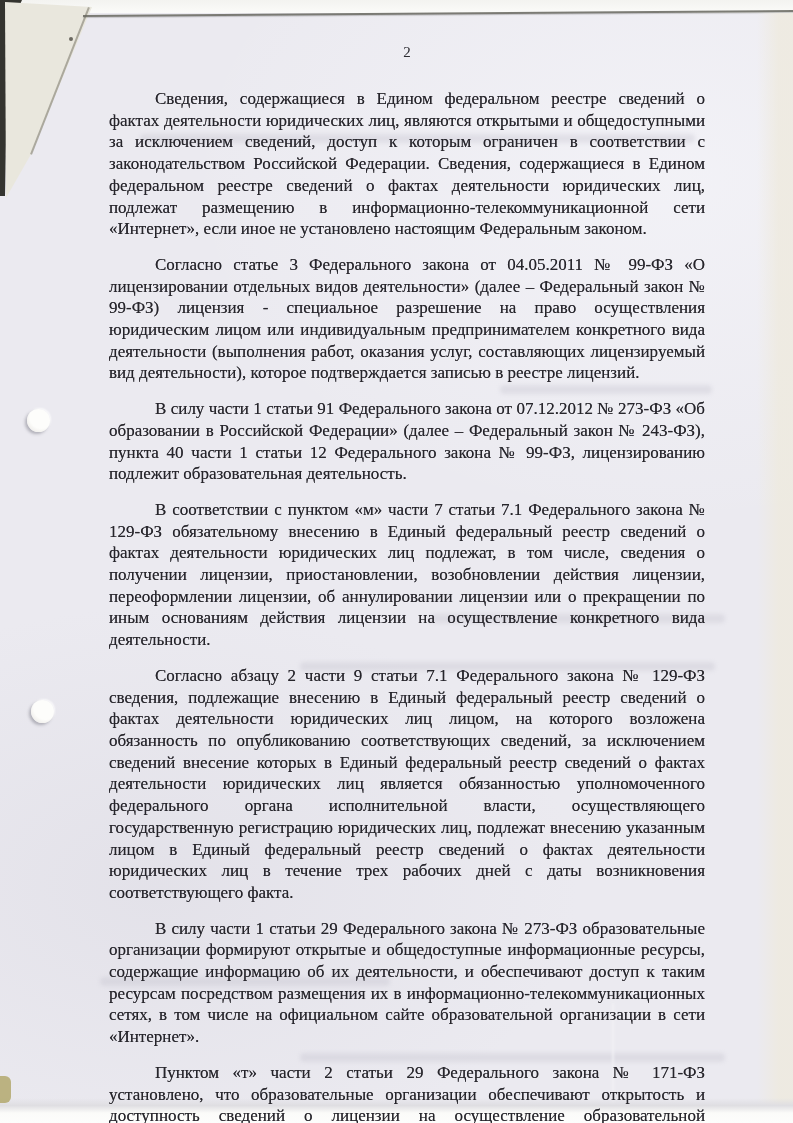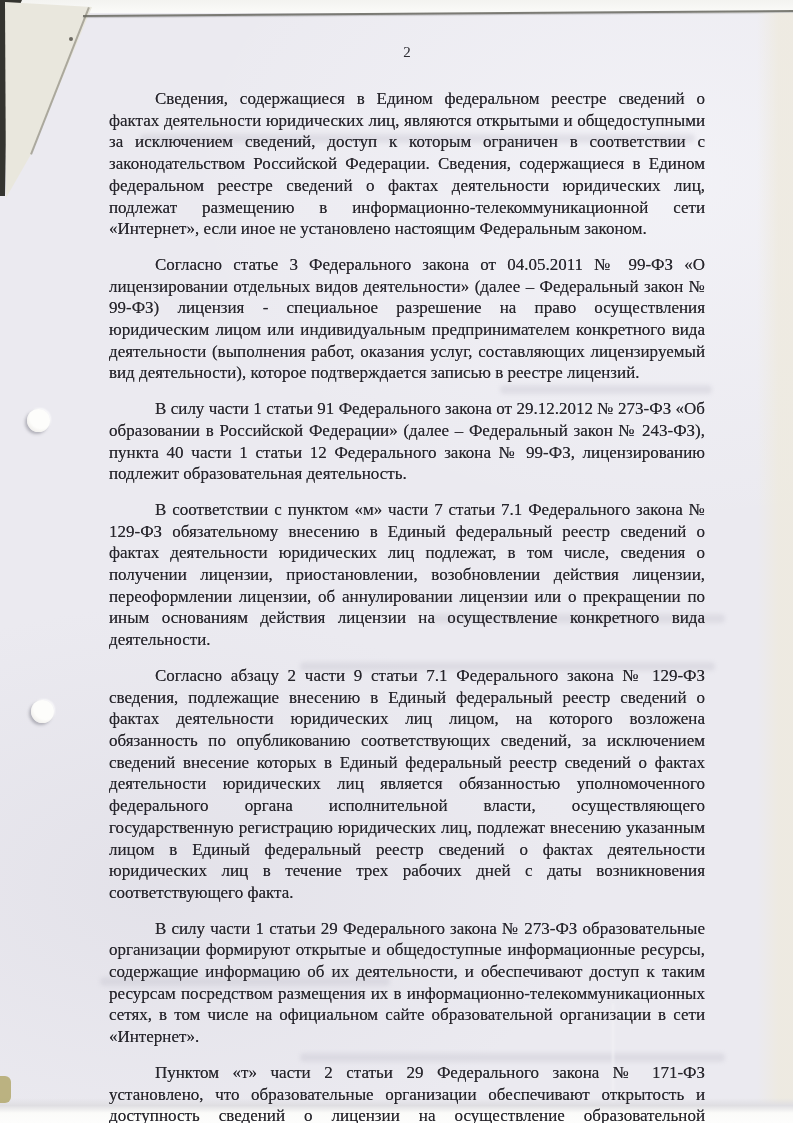--- a/index.html
+++ b/index.html
@@ -127,20 +127,20 @@
   <div class="stain"></div>
 
   <div class="hole h1"></div>
   <div class="hole h2"></div>
 
   <div class="page-number">2</div>
 
   <div class="body-text">
     <p>Сведения, содержащиеся в Едином федеральном реестре сведений о фактах деятельности юридических лиц, являются открытыми и общедоступными за исключением сведений, доступ к которым ограничен в соответствии с законодательством Российской Федерации. Сведения, содержащиеся в Едином федеральном реестре сведений о фактах деятельности юридических лиц, подлежат размещению в информационно-телекоммуникационной сети «Интернет», если иное не установлено настоящим Федеральным законом.</p>
     <p>Согласно статье 3 Федерального закона от 04.05.2011 № 99-ФЗ «О лицензировании отдельных видов деятельности» (далее – Федеральный закон № 99-ФЗ) лицензия - специальное разрешение на право осуществления юридическим лицом или индивидуальным предпринимателем конкретного вида деятельности (выполнения работ, оказания услуг, составляющих лицензируемый вид деятельности), которое подтверждается записью в реестре  лицензий.</p>
-    <p>В силу части 1 статьи 91 Федерального закона от 29.12.2012 № 273-ФЗ «Об образовании в Российской Федерации» (далее – Федеральный закон № 243-ФЗ), пункта 40 части 1 статьи 12 Федерального закона № 99-ФЗ, лицензированию подлежит образовательная деятельность.</p>
+    <p>В силу части 1 статьи 91 Федерального закона от 07.12.2012 № 273-ФЗ «Об образовании в Российской Федерации» (далее – Федеральный закон № 243-ФЗ), пункта 40 части 1 статьи 12 Федерального закона № 99-ФЗ, лицензированию подлежит образовательная деятельность.</p>
     <p>В соответствии с пунктом «м» части 7 статьи 7.1 Федерального закона № 129-ФЗ обязательному внесению в Единый федеральный реестр сведений о фактах деятельности юридических лиц подлежат, в том числе, сведения о получении лицензии, приостановлении, возобновлении действия лицензии, переоформлении лицензии, об аннулировании лицензии или о прекращении по иным основаниям действия лицензии на осуществление конкретного вида деятельности.</p>
     <p>Согласно абзацу 2 части 9 статьи 7.1 Федерального закона № 129-ФЗ сведения, подлежащие внесению в Единый федеральный реестр сведений о фактах деятельности юридических лиц лицом, на которого возложена обязанность по опубликованию соответствующих сведений, за исключением сведений внесение которых в Единый федеральный реестр сведений о фактах деятельности юридических лиц является обязанностью уполномоченного федерального органа исполнительной власти, осуществляющего государственную регистрацию юридических лиц, подлежат внесению указанным лицом в Единый федеральный реестр сведений о фактах деятельности юридических лиц в течение трех рабочих дней с даты возникновения соответствующего факта.</p>
     <p>В силу части 1 статьи 29 Федерального закона № 273-ФЗ образовательные организации формируют открытые и общедоступные информационные ресурсы, содержащие информацию об их деятельности, и обеспечивают доступ к таким ресурсам посредством размещения их в информационно-телекоммуникационных сетях, в том числе на официальном сайте образовательной организации в сети «Интернет».</p>
     <p>Пунктом «т» части 2 статьи 29 Федерального закона № 171-ФЗ установлено, что образовательные организации обеспечивают открытость и доступность сведений о лицензии на осуществление образовательной деятельности.</p>
   </div>
 
 </div>
 
 </body></html>

